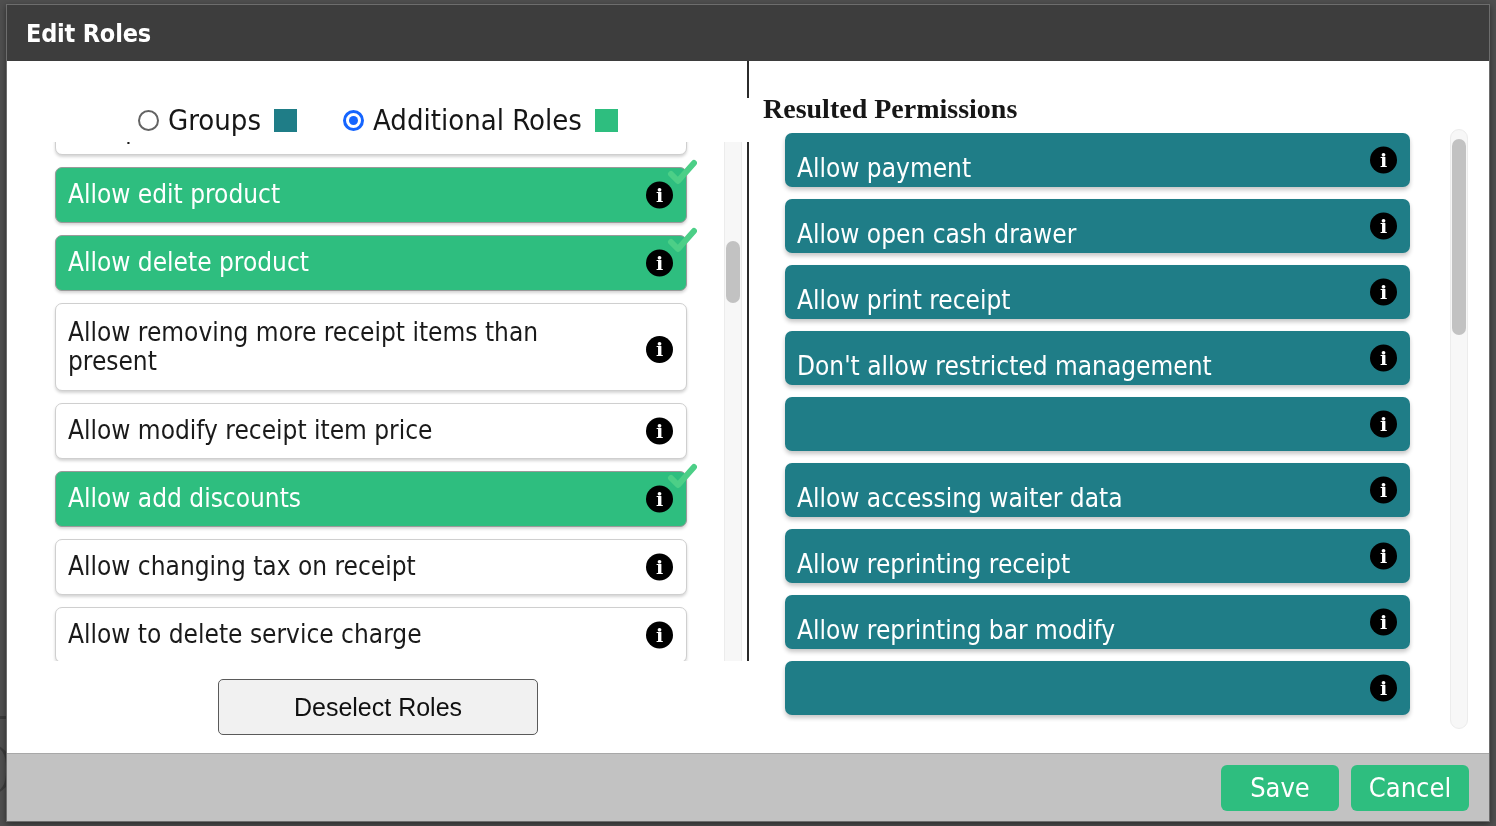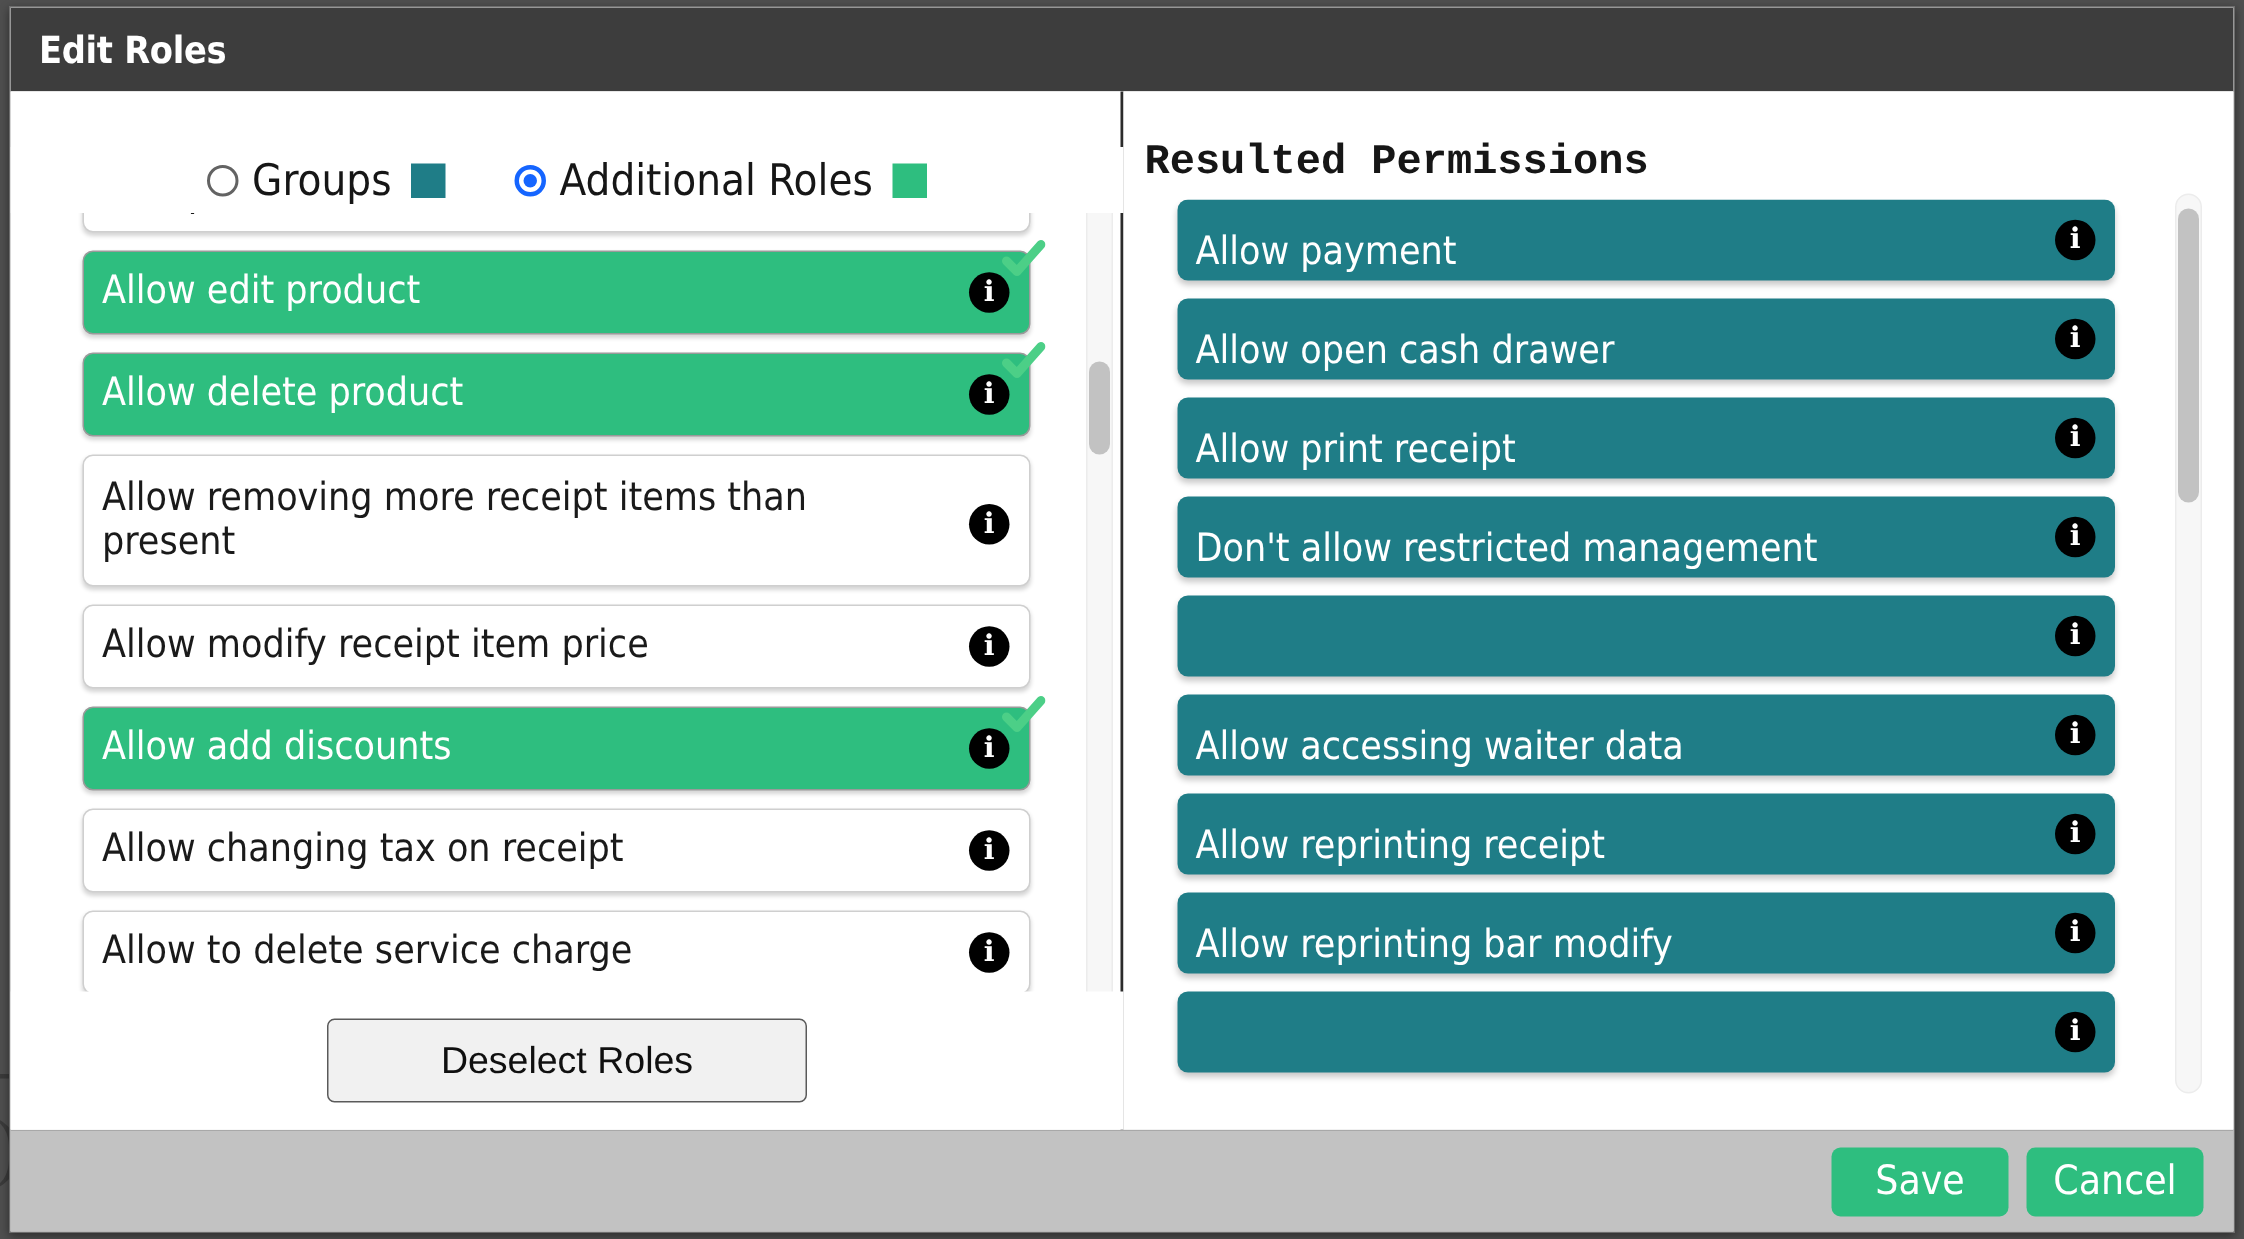--- a/index.html
+++ b/index.html
@@ -253,21 +253,21 @@
     position: relative;
     background: #ffffff;
     overflow: hidden;
   }
   #right-title {
     position: absolute;
     left: 14px; top: 32px;
     font-size: 28px;
     font-weight: bold;
     color: #161616;
-    font-family: Liberation Mono, monospace;
+    font-family: Liberation Serif, serif;
     z-index: 20;
   }
   #perms-scroll {
     position: absolute;
     left: 0; top: 72px;
     right: 0;
     height: 594px;
     overflow: hidden;
   }
   #perms-inner {

